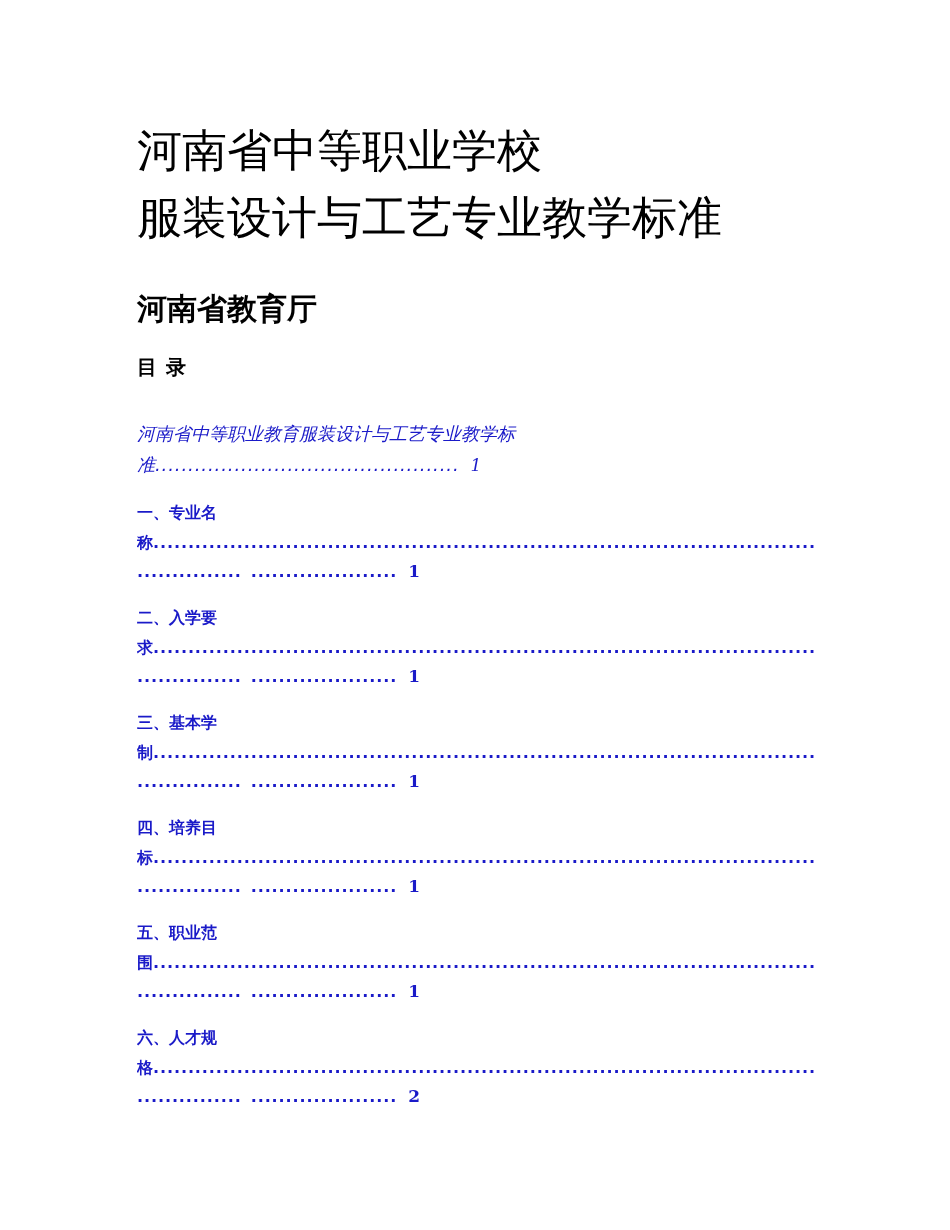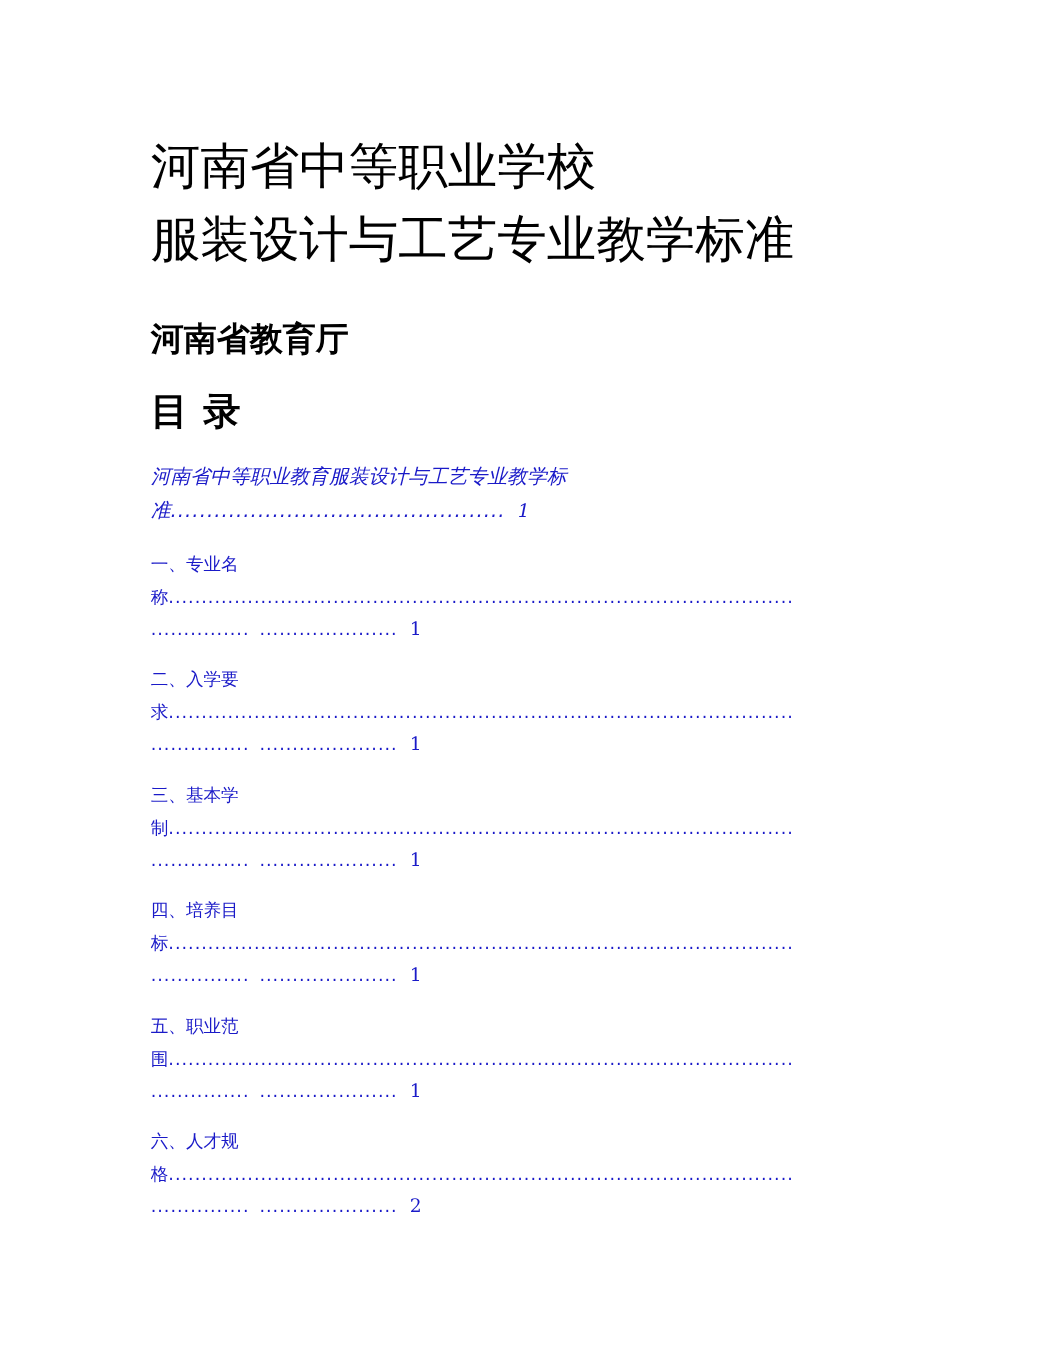--- a/index.html
+++ b/index.html
@@ -42,21 +42,21 @@
     line-height: 1.0;
   }
 
   .toc-heading {
     position: absolute;
     left: 137px;
     top: 357px;
     white-space: nowrap;
     color: #000000;
     font-weight: 700;
-    font-size: 34px;
+    font-size: 20px;
     line-height: 1.0;
     letter-spacing: 1px;
   }
 
   
   .toc {
     position: absolute;
     left: 137px;
     top: 418px;
     width: 700px;
@@ -74,21 +74,21 @@
     overflow: hidden;
   }
 
   
   .toc-entry.feature { font-size: 18px; }
   .toc-entry.feature .toc-line { height: 31px; line-height: 31px; font-style: italic; }
   .toc-entry.feature .toc-line.l2 { height: 32px; line-height: 32px; }
 
   
   .toc-entry.numbered { font-size: 16px; }
-  .toc-entry.numbered .toc-line { height: 29px; line-height: 29px; }
+  .toc-entry.numbered .toc-line { height: 29px; line-height: 29px; font-weight: bold; }
   .toc-entry.numbered .toc-line.l1 { height: 31px; line-height: 31px; }
 
   .dots {
     letter-spacing: 0.9px;
     font-size: inherit;
   }
   .pageno {
     font-family: "DejaVu Serif", "Liberation Serif", serif;
     font-size: 17px;
     padding-left: 2px;

